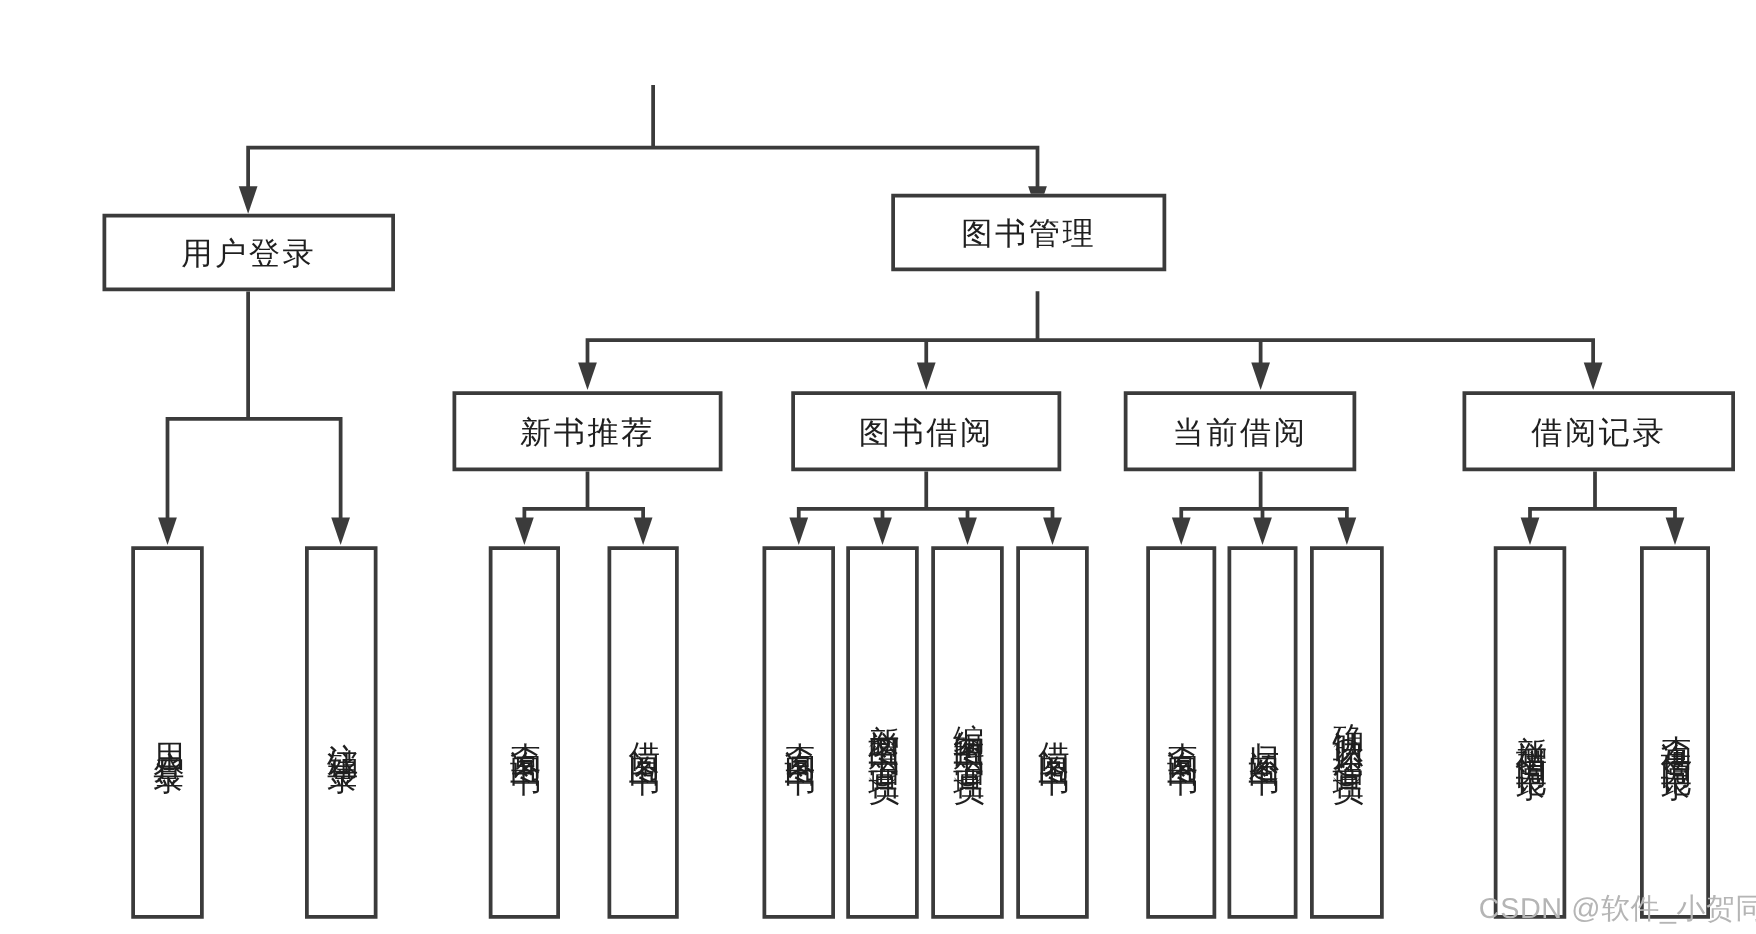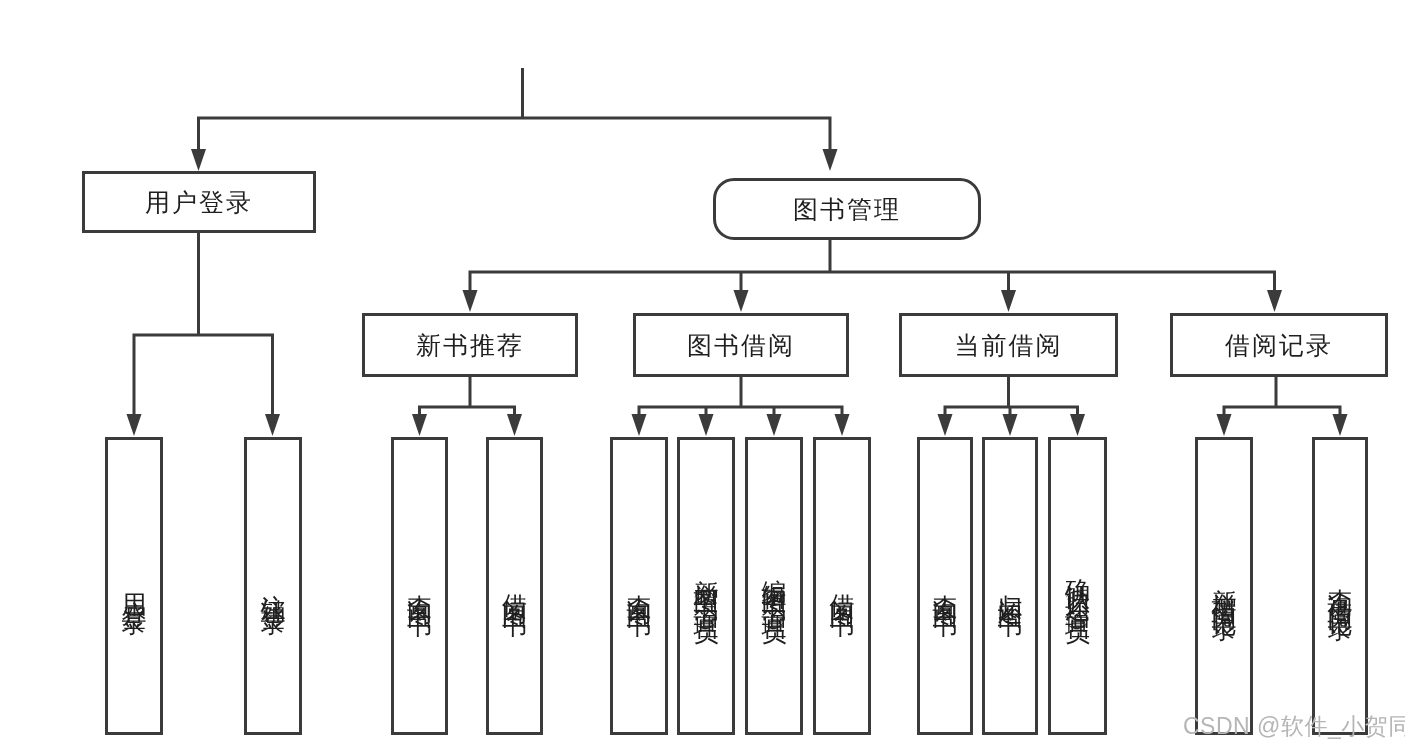--- a/index.html
+++ b/index.html
@@ -116,31 +116,31 @@
 
     <path d="M1276 377 V407 M1224 407 H1340 M1224 405.5 V416 M1340 405.5 V416"></path>
     <polygon points="1216.5,414 1231.5,414 1224,436"></polygon>
     <polygon points="1332.5,414 1347.5,414 1340,436"></polygon>
   </svg>
 
 
   <div class="node" style="left:82px; top:171px; width:234px; height:62px;">
     <span>用户登录</span>
   </div>
-  <div class="node" style="left:713px; top:178px; width:268px; height:62px;border-radius:21px;">
+  <div class="node" style="left:713px; top:155px; width:220px; height:62px;">
     <span>图书管理</span>
   </div>
 
   <div class="node" style="left:362px; top:313px; width:216px; height:64px;">
     <span>新书推荐</span>
   </div>
   <div class="node" style="left:633px; top:313px; width:216px; height:64px;">
     <span>图书借阅</span>
   </div>
-  <div class="node" style="left:899px; top:313px; width:219px; height:64px;">
+  <div class="node" style="left:899px; top:313px; width:186px; height:64px;">
     <span>当前借阅</span>
   </div>
   <div class="node" style="left:1170px; top:313px; width:218px; height:64px;">
     <span>借阅记录</span>
   </div>
 
   <div class="leaf" style="left:105px; width:58px;">
     <span class="vtext">用户登录</span>
   </div>
   <div class="leaf" style="left:244px; width:58px;">

